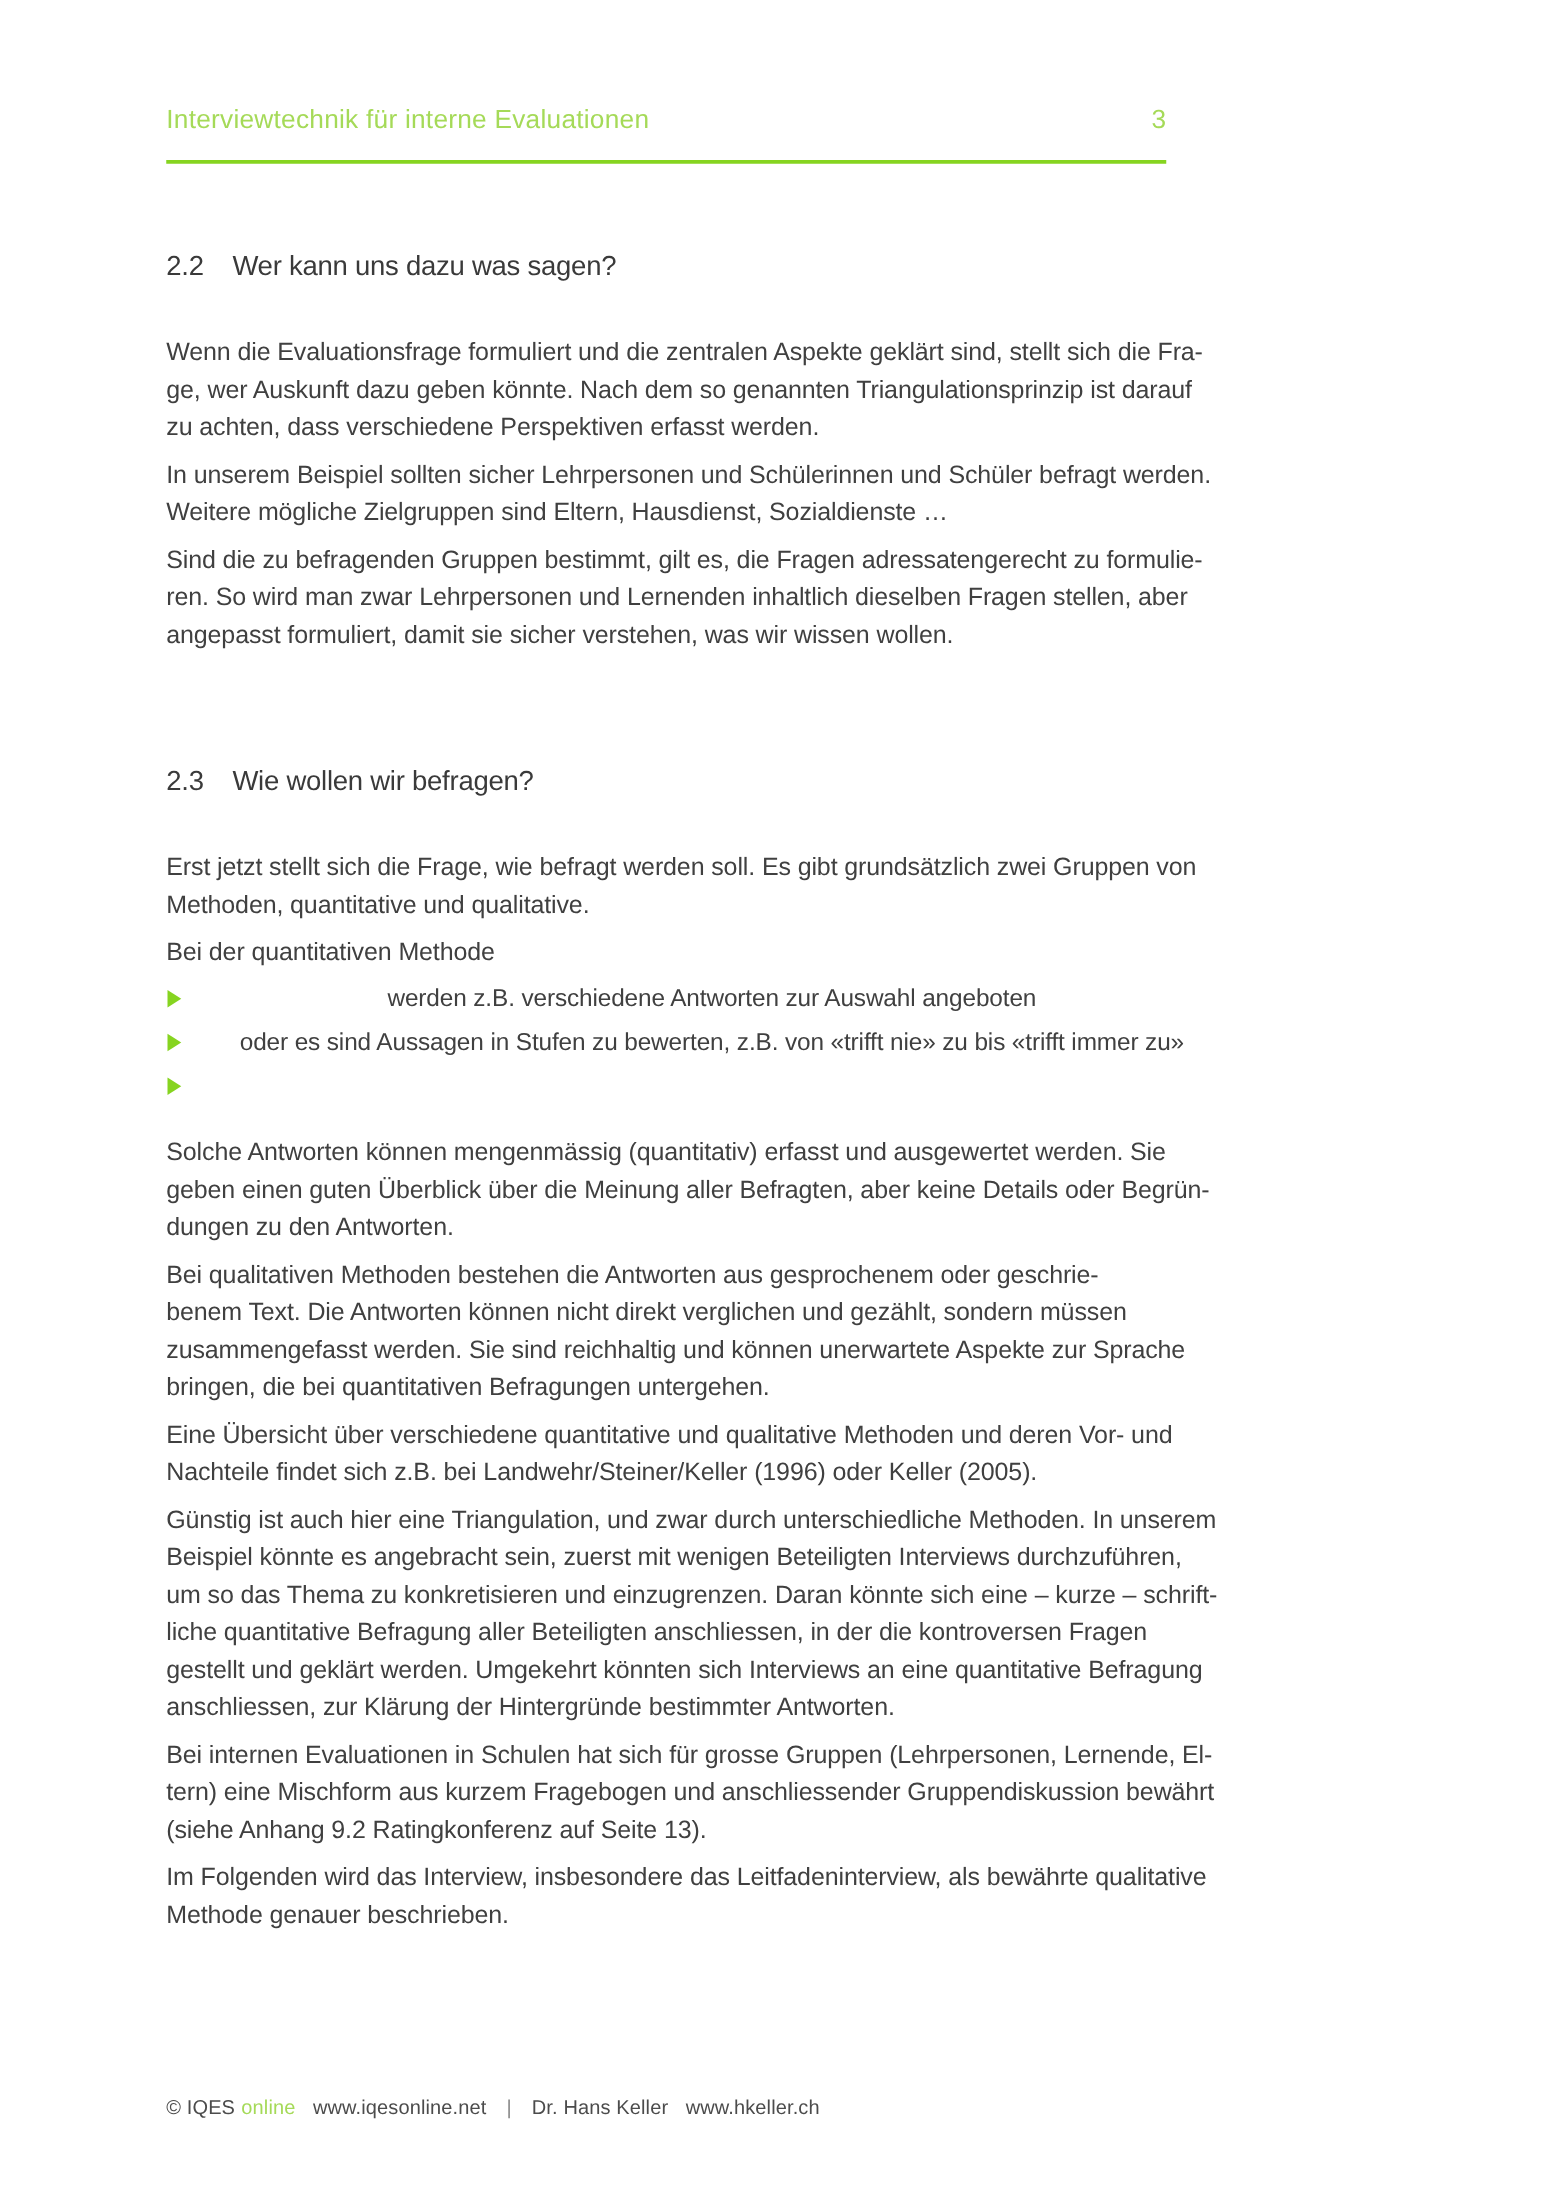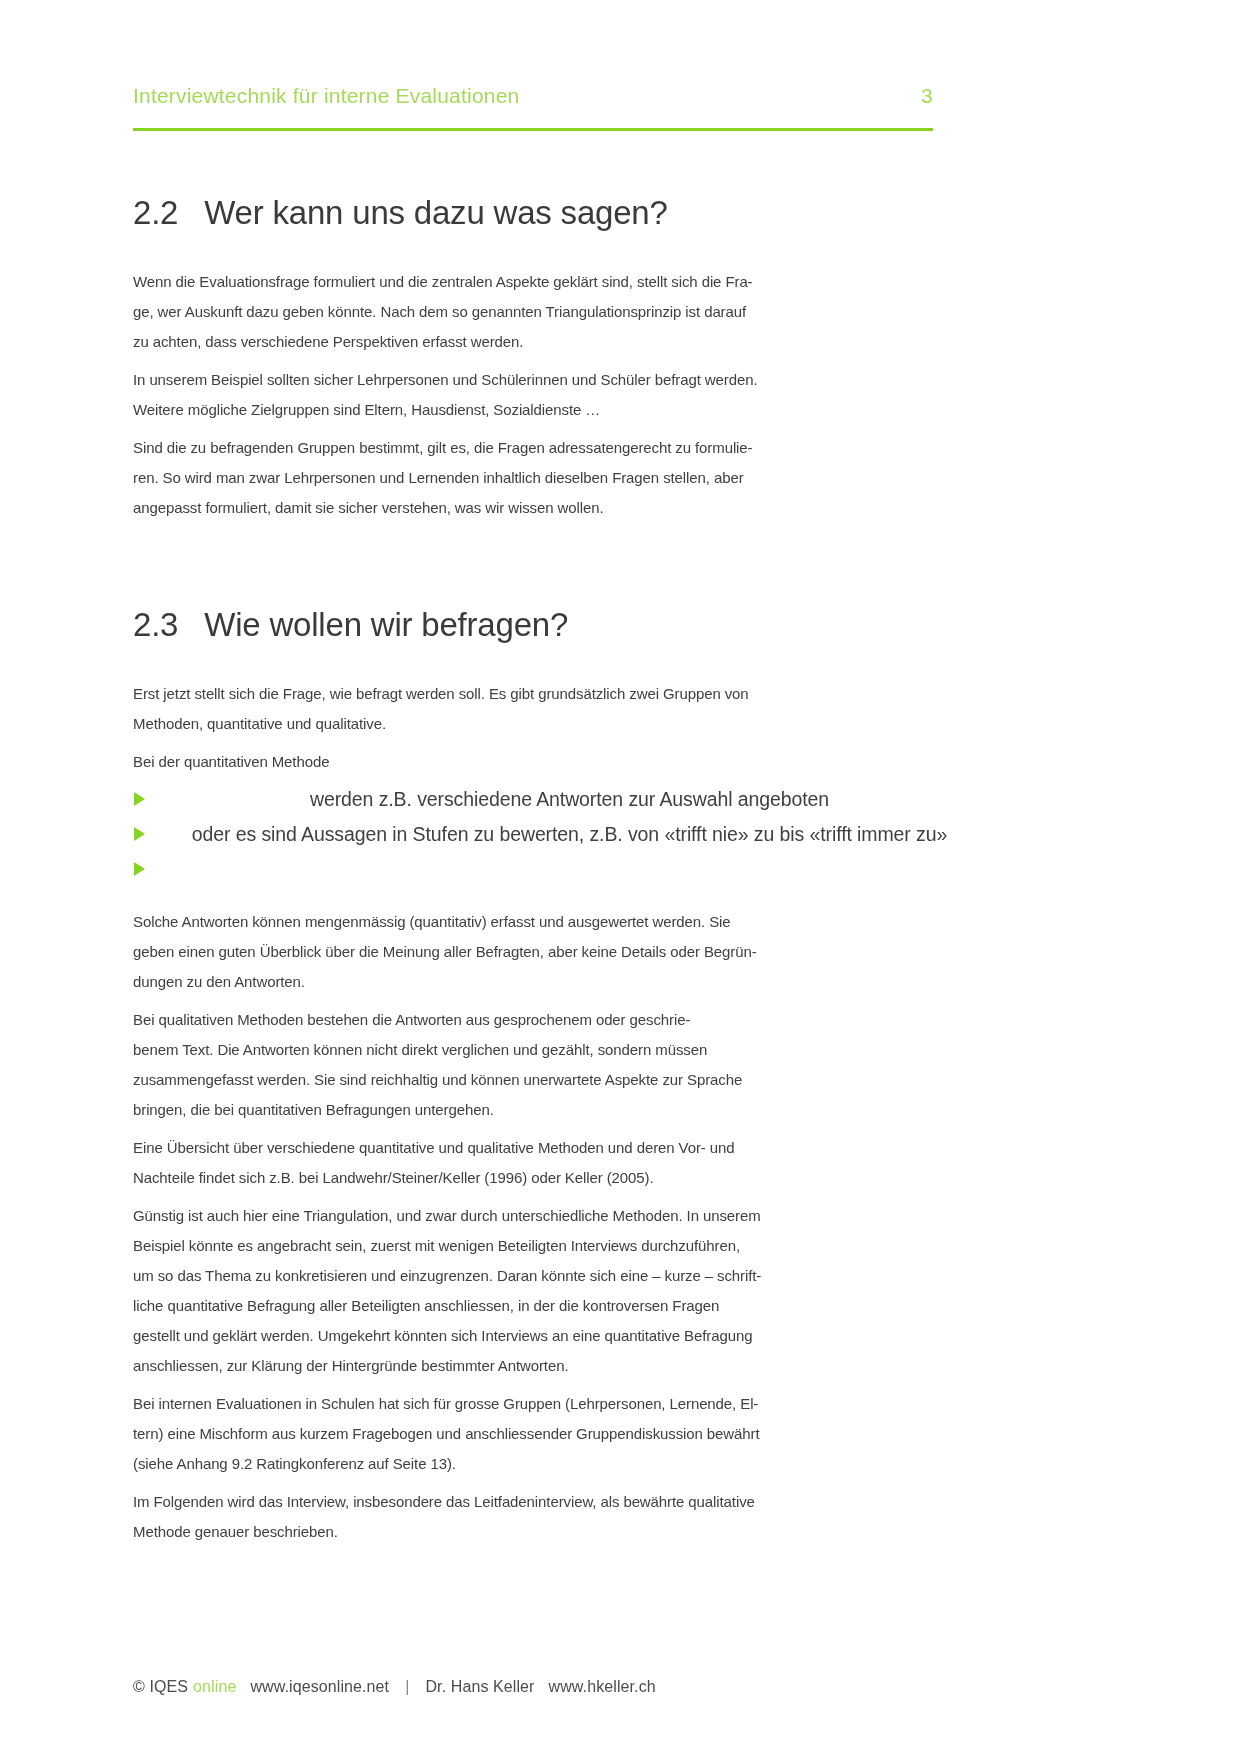--- a/index.html
+++ b/index.html
@@ -42,31 +42,31 @@
     background: var(--accent-green);
   }
   
   main {
     position: absolute;
     top: 195px;
     left: 133px;
     width: 850px;
   }
   h2 {
-    font-size: 33px;
+    font-size: 22px;
     font-weight: 400;
     line-height: 36px;
     letter-spacing: -0.2px;
     color: var(--heading-text);
     margin: 0 0 36px 0;
   }
   h2 .h2-num { margin-right: 17px; }
   .section-2-3 h2 { margin-top: 84px; }
   p.body-par {
-    font-size: 15px;
+    font-size: 20px;
     line-height: 30px;
     letter-spacing: -0.1px;
     white-space: pre-line;
     margin: 0 0 8px 0;
   }
   p.list-intro { margin-bottom: 7px; }
   ul.arrow-list {
     list-style: none;
     margin: 6px 0 23px 0;
   }

